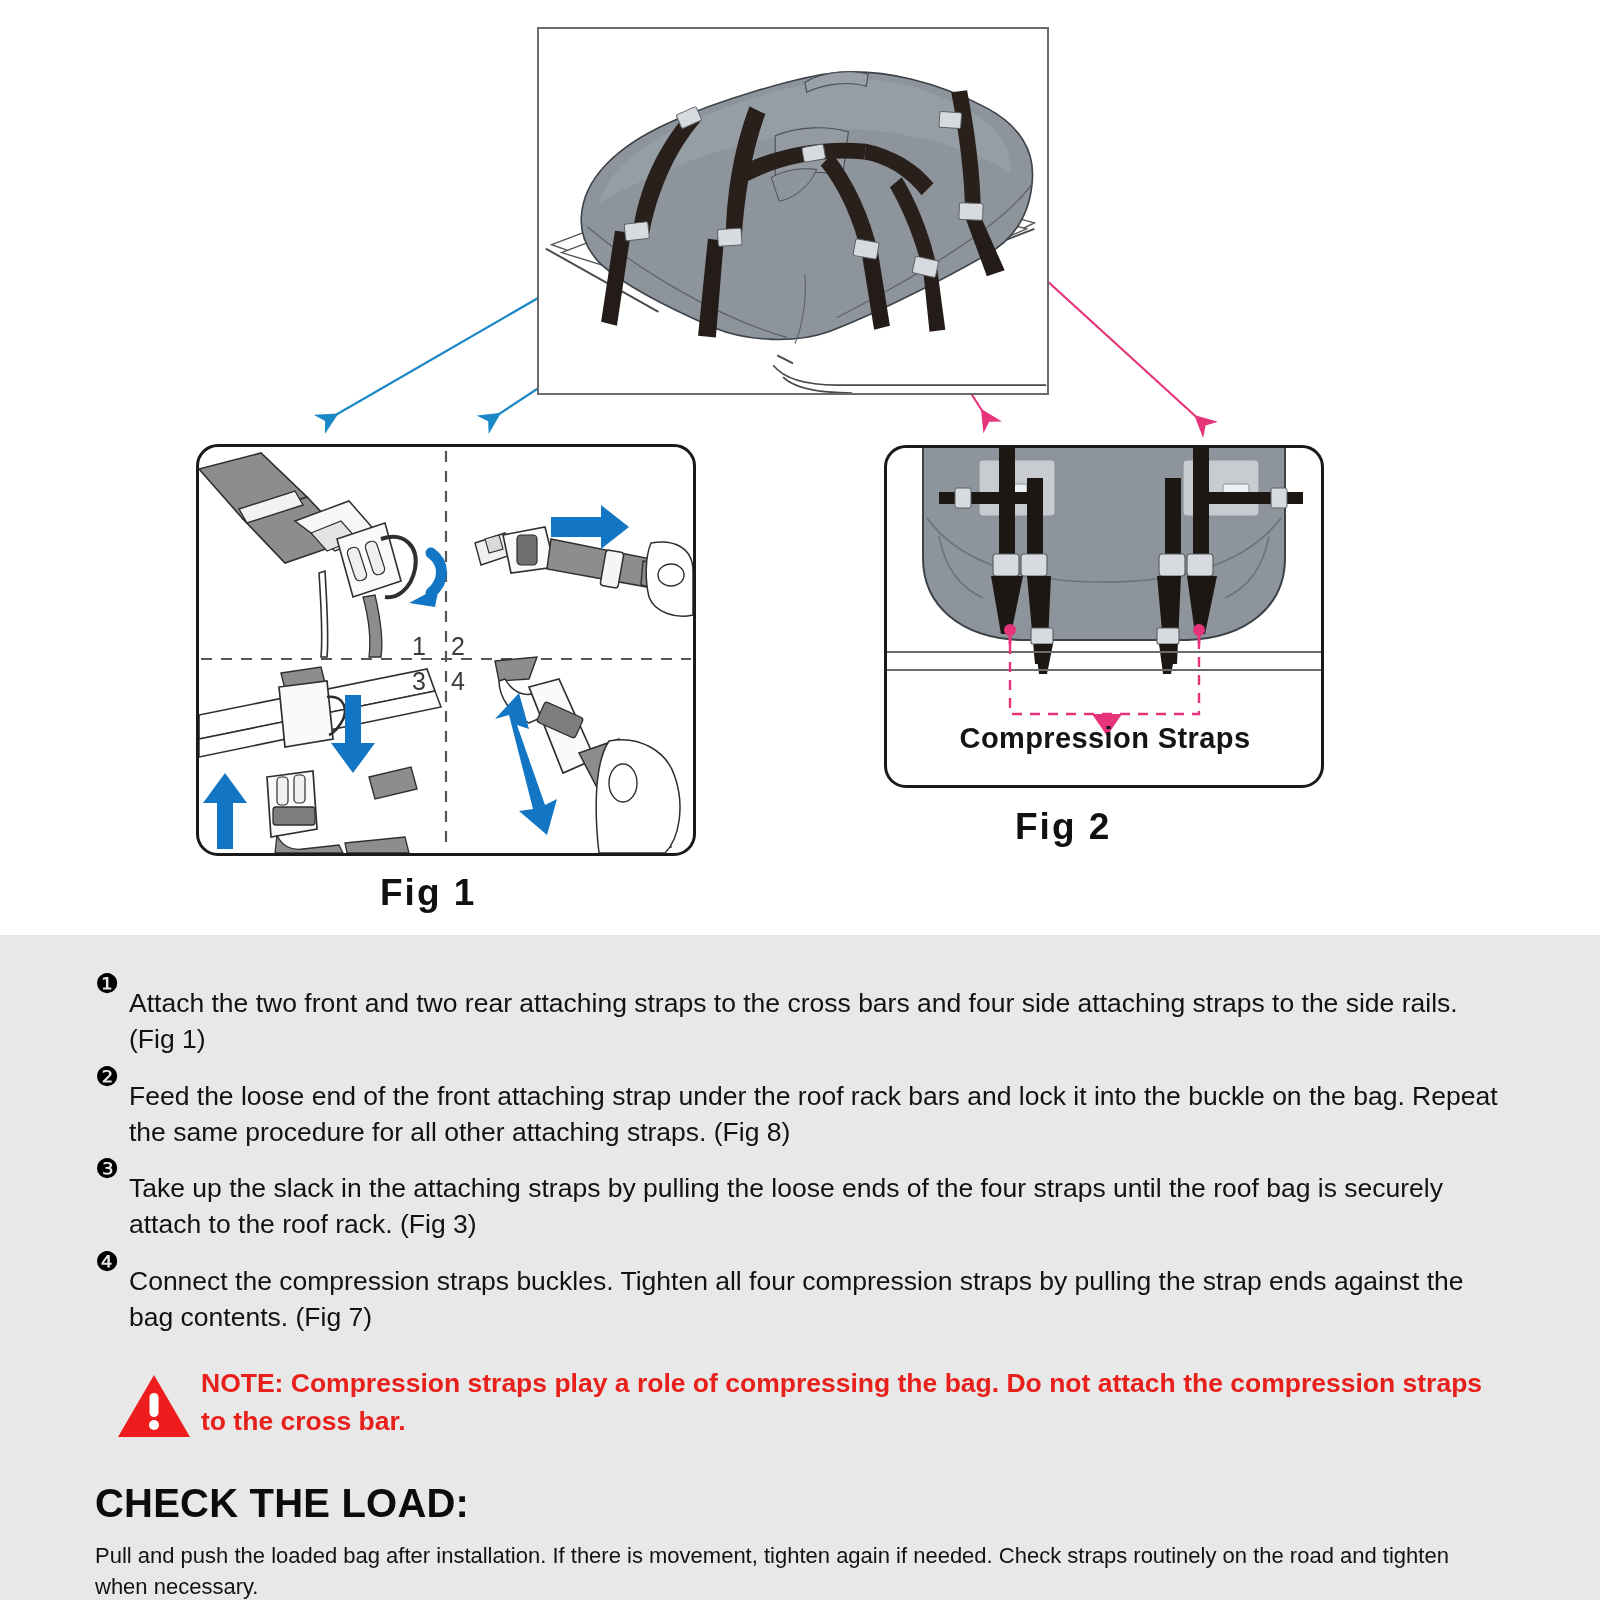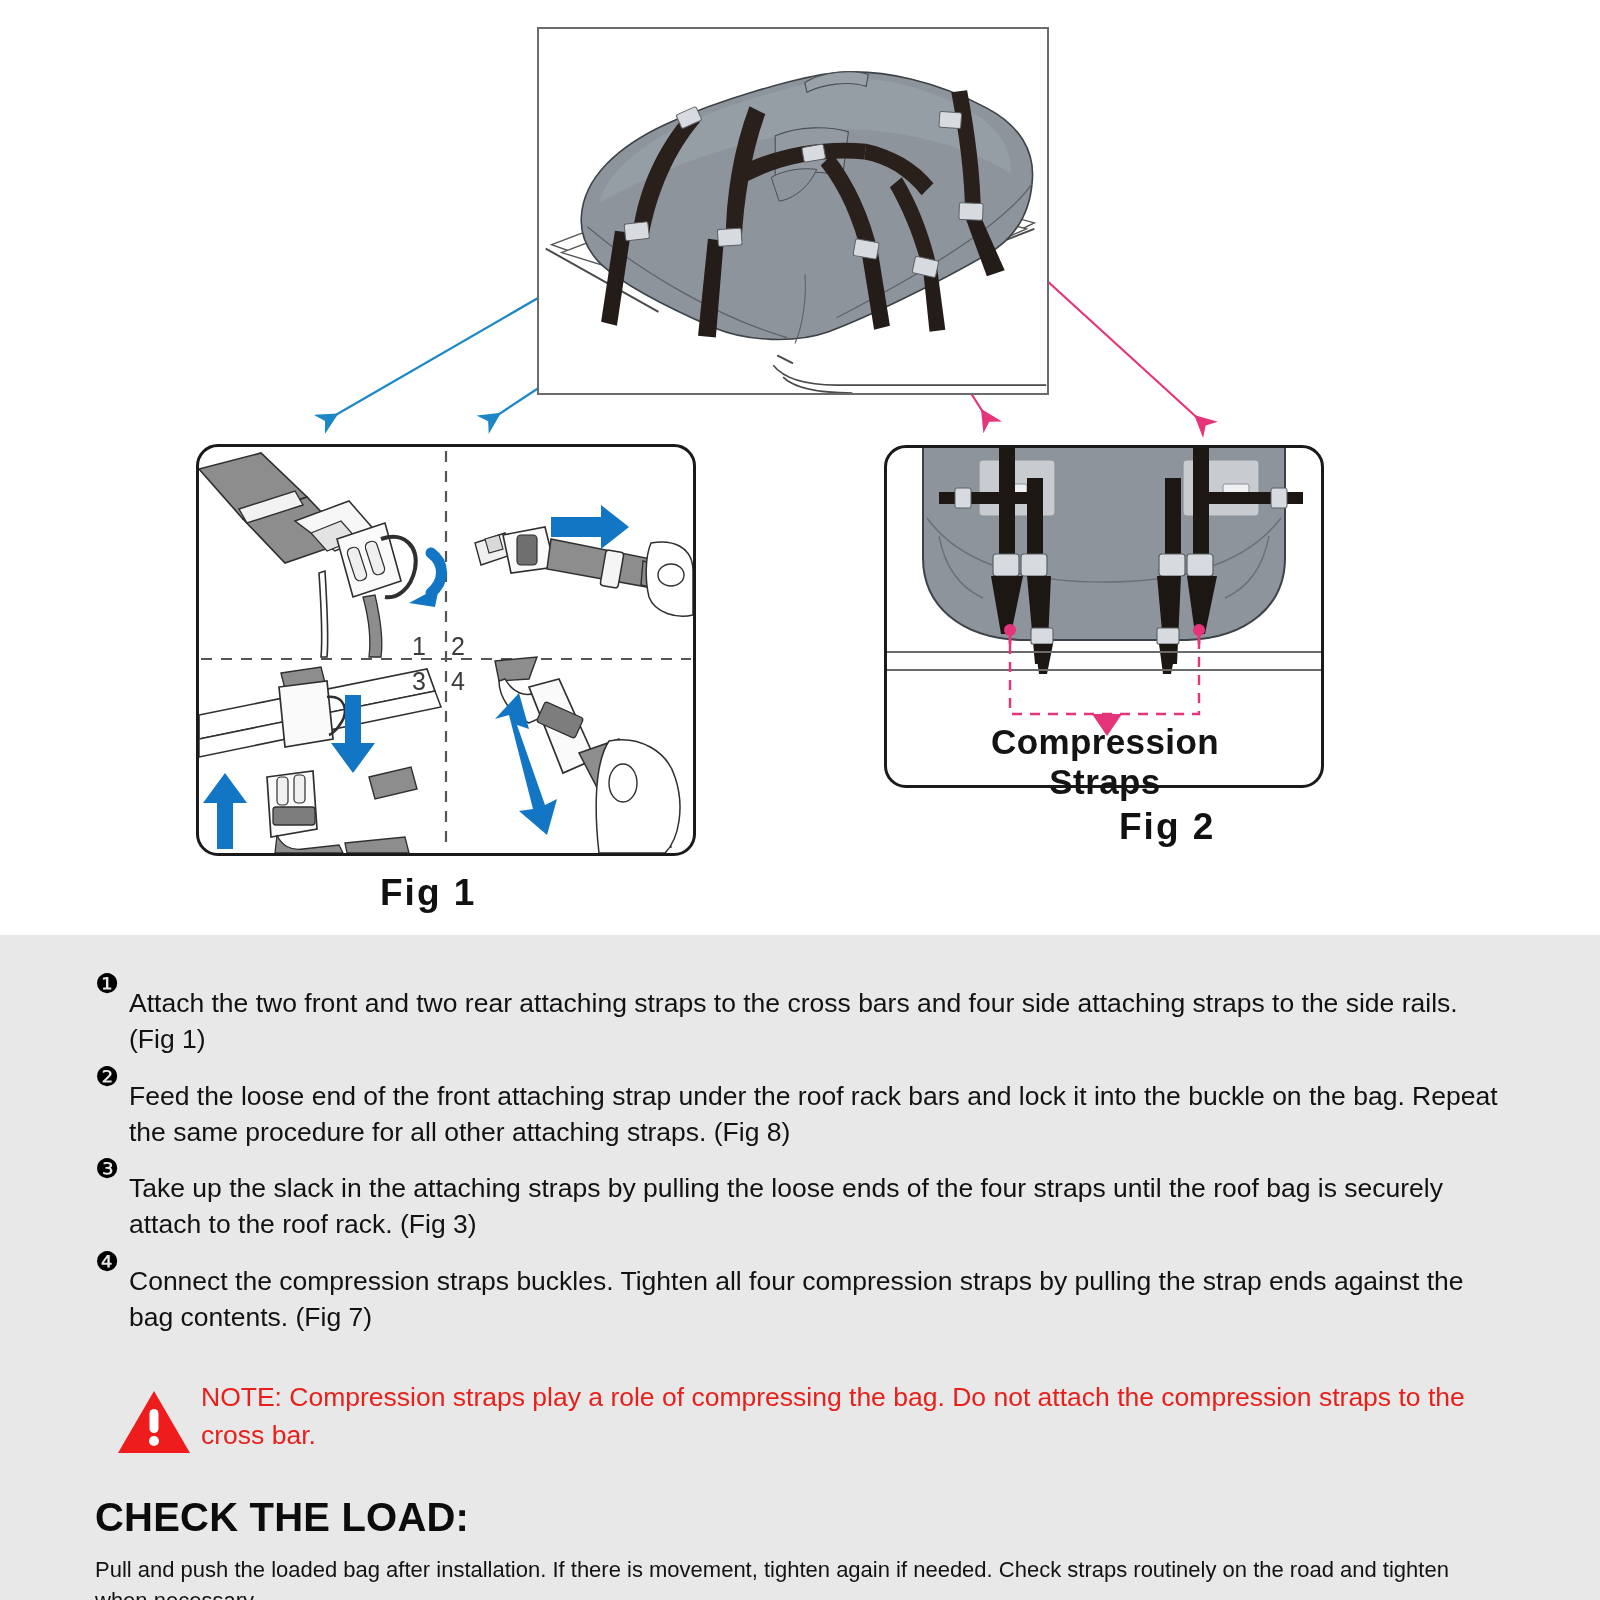--- a/index.html
+++ b/index.html
@@ -25,44 +25,44 @@
   }
   .fig2-box{
     position:absolute;left:884px;top:445px;width:440px;height:343px;
     border:3px solid #1a1a1a;border-radius:22px;background:#fff;box-sizing:border-box;
     overflow:hidden;
   }
   .fig-caption{
     position:absolute;font-weight:bold;font-size:37px;color:#111;letter-spacing:2px;
   }
   .fig1-caption{left:380px;top:872px;}
-  .fig2-caption{left:1119px;top:806px;}
+  .fig2-caption{left:1015px;top:806px;}
 
   .quad-num{position:absolute;font-size:25px;color:#3b3b3b;font-family:"Liberation Sans",sans-serif;}
 
   .cs-label{
     position:absolute;left:955px;top:722px;width:300px;text-align:center;
-    font-size:35px;font-weight:bold;color:#141414;letter-spacing:.4px;
+    font-size:29px;font-weight:bold;color:#141414;letter-spacing:.4px;
   }
 
   
   .instructions{
     position:absolute;left:0;top:935px;width:1600px;height:665px;
     background:#e8e8e8;box-sizing:border-box;padding:32px 90px 0 95px;
   }
   .step{
     display:flex;align-items:flex-start;
     font-size:26.5px;line-height:1.37;color:#121212;margin-bottom:2px;
   }
   .step-bullet{
     flex:0 0 auto;width:34px;font-size:27px;line-height:1.32;color:#000;
   }
   .step-text{flex:1 1 auto;margin-top:18px;}
 
-  .note-row{display:flex;align-items:flex-end;margin-top:44px;padding-left:22px;}
+  .note-row{display:flex;align-items:center;margin-top:30px;padding-left:22px;font-weight:bold;}
   .warn-tri{
     position:relative;flex:0 0 auto;width:74px;height:66px;margin-right:10px;margin-top:6px;
   }
   .warn-tri svg{display:block;}
   .note-text{
     flex:1 1 auto;font-size:26.5px;line-height:1.42;color:#e8201b;
   }
 
   .check-head{
     margin-top:40px;font-size:40px;font-weight:bold;color:#0c0c0c;letter-spacing:.2px;

